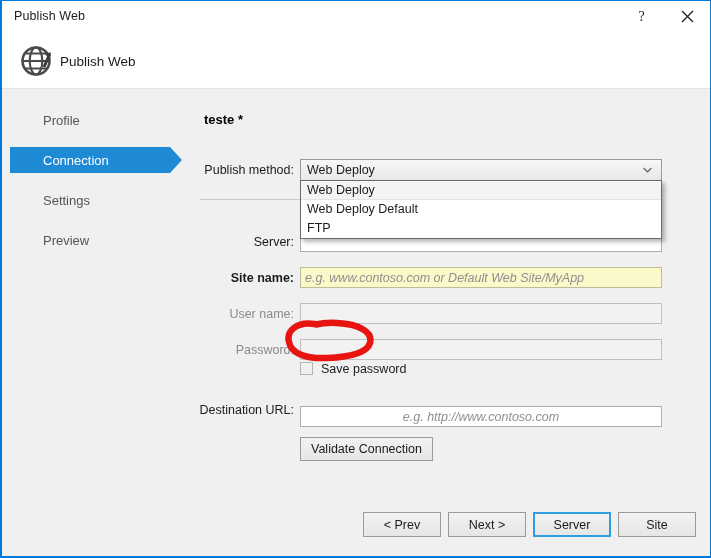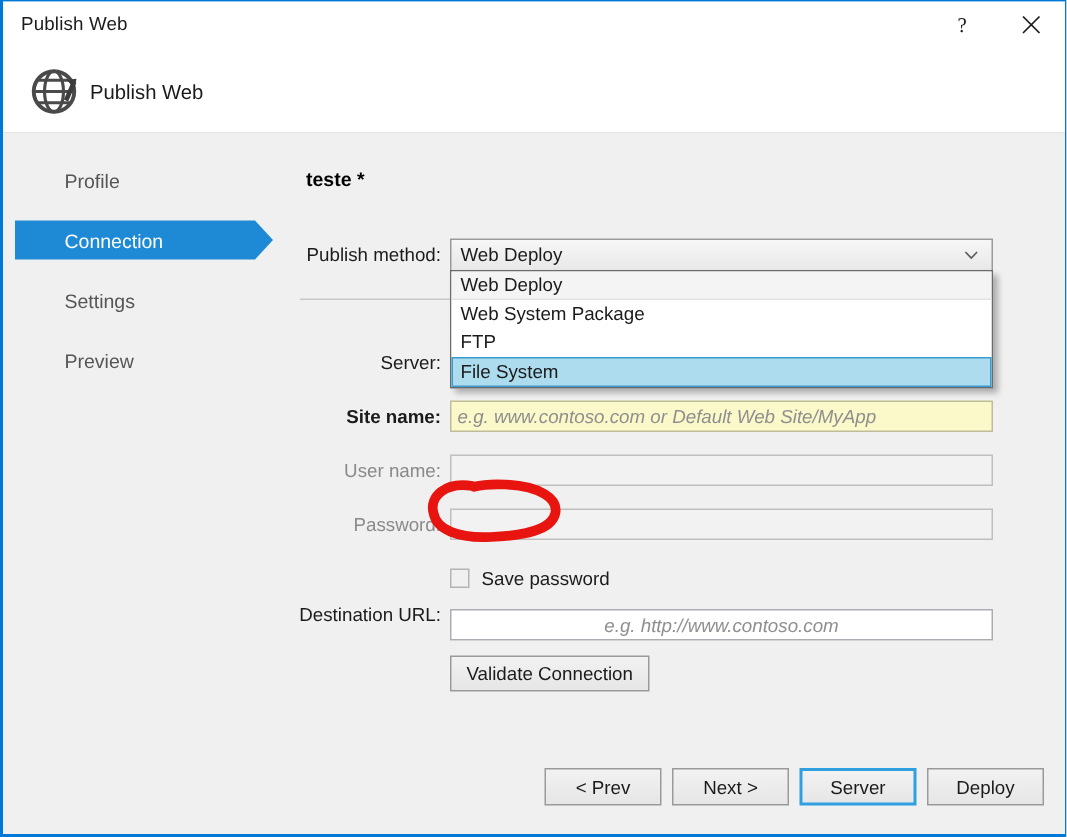--- a/index.html
+++ b/index.html
@@ -268,21 +268,21 @@
     width: 105px;
     height: 44px;
     pointer-events: none;
     z-index: 60;
   }
 
   
   #save-password-row {
     position: absolute;
     left: 113px;
-    top: 289px;
+    top: 272px;
     display: flex;
     align-items: flex-start;
     cursor: default;
   }
   #save-password-box {
     width: 13px; height: 13px;
     box-sizing: border-box;
     border: 1px solid #b4b4b4;
     background: #f0f0f0;
   }
@@ -401,23 +401,22 @@
 
       <div id="combo">
         <span class="combo-text">Web Deploy</span>
         <svg class="chev" viewBox="0 0 9 6">
           <path d="M0.6 1 L4.5 5 L8.4 1" fill="none" stroke="#5a5a5a" stroke-width="1.1"></path>
         </svg>
       </div>
 
       <div id="combo-list">
         <div class="combo-opt current">Web Deploy</div>
-        <div class="combo-opt">Web System Package</div>
+        <div class="combo-opt">Web Deploy Default</div>
         <div class="combo-opt">FTP</div>
-        <div class="combo-opt highlighted">File System</div>
       </div>
 
       <hr class="sep">
 
       <div class="row-label" style="left:13px; top:145px; width:94px;">Server:</div>
       <input class="field" style="top: 141px;" type="text" placeholder="">
 
       <div class="row-label" style="left:13px; top:181px; width:94px; font-weight:bold;">Site name:</div>
       <input class="field required" style="top: 177px;" type="text" placeholder="e.g. www.contoso.com or Default Web Site/MyApp">
 
@@ -442,16 +441,16 @@
       <path d="M30 6 C12 3, 1 13, 4 24 C6 35, 20 41, 42 40 C66 39, 82 35, 85 25
                C88 14, 74 6, 52 5 C44 4.6, 37 5, 31 6.5" fill="none" stroke="#e8140f" stroke-width="6.5" stroke-linecap="round"></path>
     </svg>
 
   </div>
 
   <div id="footer">
     <button class="dlg-btn" id="btn-prev">&lt; Prev</button>
     <button class="dlg-btn" id="btn-next">Next &gt;</button>
     <button class="dlg-btn default" id="btn-publish">Server</button>
-    <button class="dlg-btn" id="btn-dlg-close">Deploy</button>
+    <button class="dlg-btn" id="btn-dlg-close">Site</button>
   </div>
 
 </div>
 
 </body></html>

